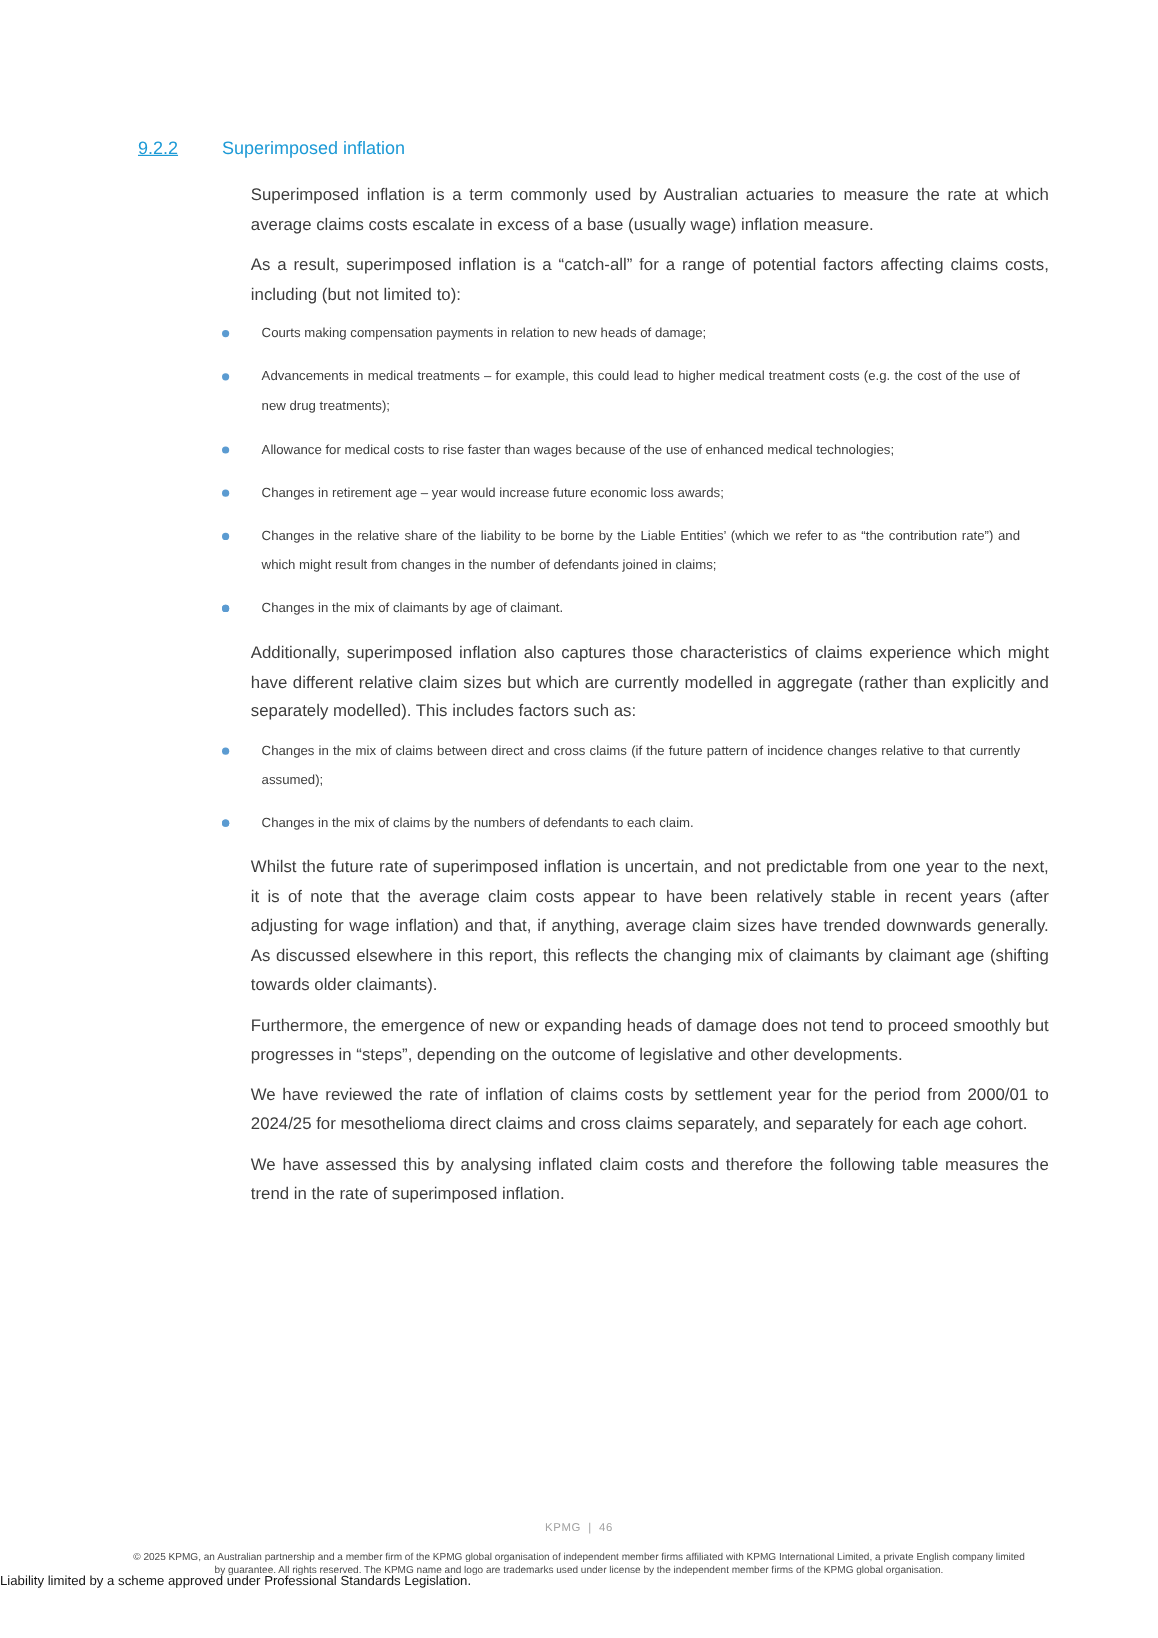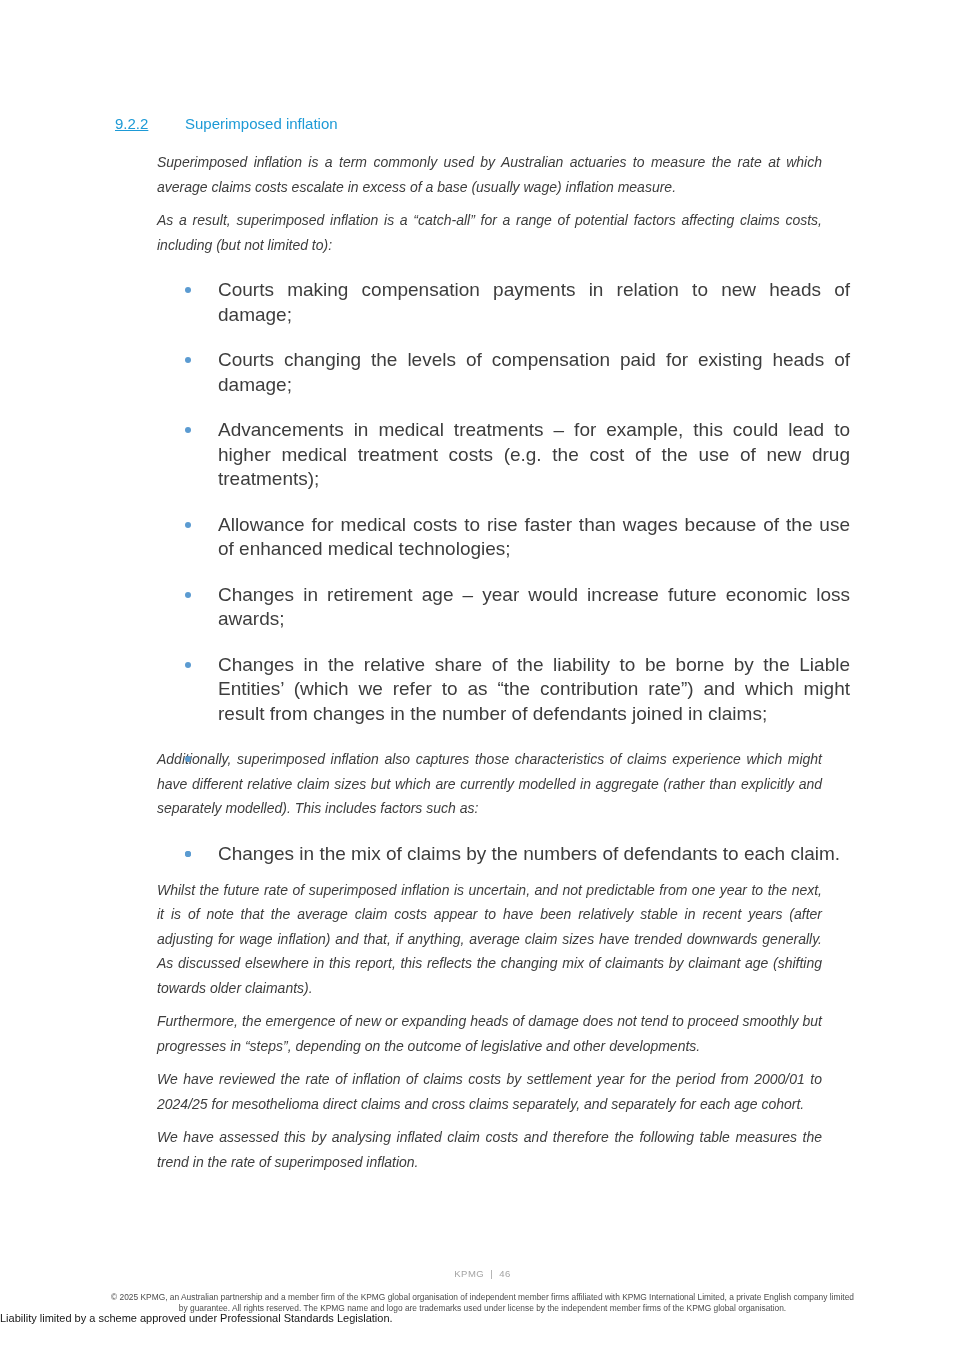--- a/index.html
+++ b/index.html
@@ -28,41 +28,39 @@
     line-height: 20px;
     color: #1d9ad6;
     margin-bottom: 16px;
   }
   .section-heading .num {
     width: 70px;
     flex: 0 0 70px;
     text-decoration: underline;
   }
   .body-para {
-    margin: 0 0 9px 42px;
+    margin: 0 0 9px 94px;
     width: 665px;
     font-size: 14px;
     line-height: 24.5px;
     text-align: justify;
-    font-style: italic;
   }
   ul.bullets {
     list-style: none;
     margin: 3px 0 9px 70px;
     padding: 0;
     width: 665px;
   }
   ul.bullets li {
     position: relative;
     padding-left: 33px;
     margin-bottom: 11.5px;
-    font-size: 19px;
+    font-size: 11px;
     line-height: 24.5px;
     text-align: justify;
-    margin-top: 21px;
   }
   ul.bullets li .dot {
     position: absolute;
     left: 0px;
     top: 9px;
     width: 6px;
     height: 6px;
     border-radius: 50%;
     background: #5b9bd1;
   }
@@ -109,31 +107,32 @@
     <div class="section-heading">
       <span class="num">9.2.2</span>
       <span class="title">Superimposed inflation</span>
     </div>
 
     <p class="body-para">Superimposed inflation is a term commonly used by Australian actuaries to measure the rate at which average claims costs escalate in excess of a base (usually wage) inflation measure.</p>
     <p class="body-para">As a result, superimposed inflation is a “catch-all” for a range of potential factors affecting claims costs, including (but not limited to):</p>
 
     <ul class="bullets">
       <li><span class="dot"></span><span>Courts making compensation payments in relation to new heads of damage;</span></li>
-      <li><span class="dot"></span><span>Courts changing the levels of compensation paid for existing heads of damage;</span></li>
       <li><span class="dot"></span><span>Advancements in medical treatments – for example, this could lead to higher medical treatment costs (e.g. the cost of the use of new drug treatments);</span></li>
       <li><span class="dot"></span><span>Allowance for medical costs to rise faster than wages because of the use of enhanced medical technologies;</span></li>
       <li><span class="dot"></span><span>Changes in retirement age – year would increase future economic loss awards;</span></li>
       <li><span class="dot"></span><span>Changes in the relative share of the liability to be borne by the Liable Entities’ (which we refer to as “the contribution rate”) and which might result from changes in the number of defendants joined in claims;</span></li>
       <li><span class="dot"></span></li>
+      <li><span class="dot"></span><span>Changes in the mix of claimants by age of claimant.</span></li>
     </ul>
 
     <p class="body-para">Additionally, superimposed inflation also captures those characteristics of claims experience which might have different relative claim sizes but which are currently modelled in aggregate (rather than explicitly and separately modelled). This includes factors such as:</p>
 
     <ul class="bullets">
+      <li><span class="dot"></span><span>Changes in the mix of claims between direct and cross claims (if the future pattern of incidence changes relative to that currently assumed);</span></li>
       <li><span class="dot"></span></li>
       <li><span class="dot"></span><span>Changes in the mix of claims by the numbers of defendants to each claim.</span></li>
     </ul>
 
     <p class="body-para">Whilst the future rate of superimposed inflation is uncertain, and not predictable from one year to the next, it is of note that the average claim costs appear to have been relatively stable in recent years (after adjusting for wage inflation) and that, if anything, average claim sizes have trended downwards generally. As discussed elsewhere in this report, this reflects the changing mix of claimants by claimant age (shifting towards older claimants).</p>
     <p class="body-para">Furthermore, the emergence of new or expanding heads of damage does not tend to proceed smoothly but progresses in “steps”, depending on the outcome of legislative and other developments.</p>
     <p class="body-para">We have reviewed the rate of inflation of claims costs by settlement year for the period from 2000/01 to 2024/25 for mesothelioma direct claims and cross claims separately, and separately for each age cohort.</p>
     <p class="body-para">We have assessed this by analysing inflated claim costs and therefore the following table measures the trend in the rate of superimposed inflation.</p>
 
   </div>

